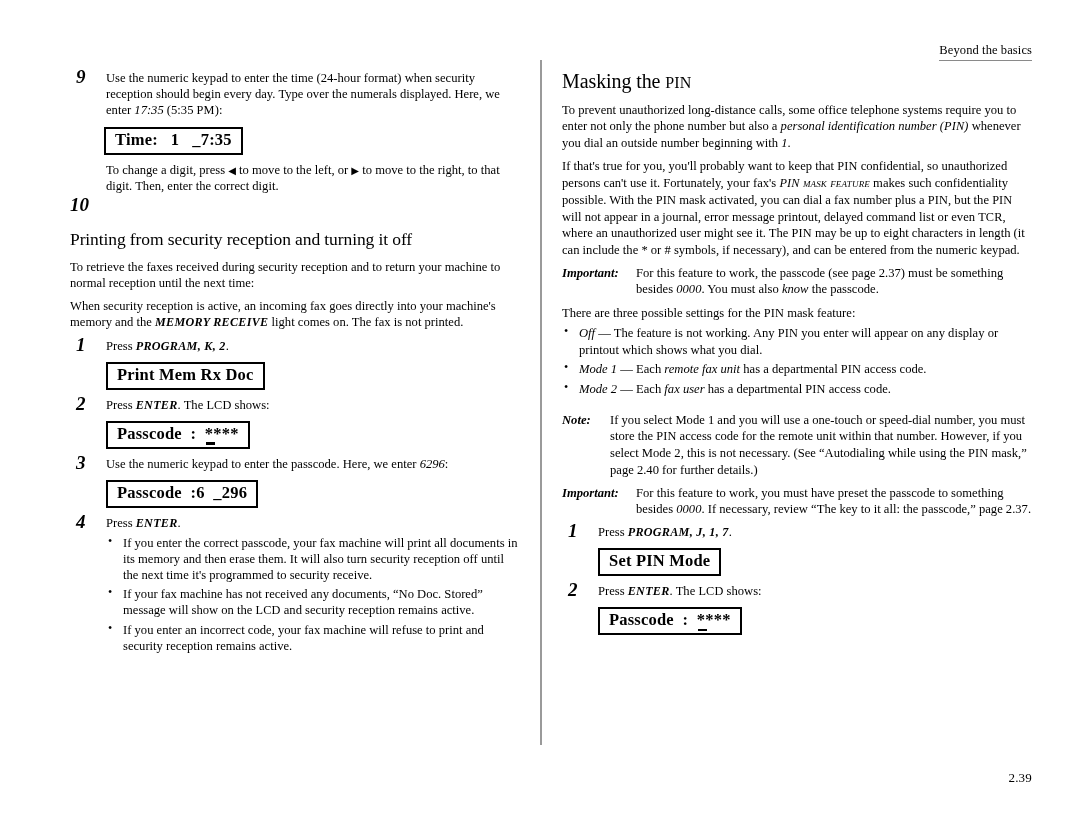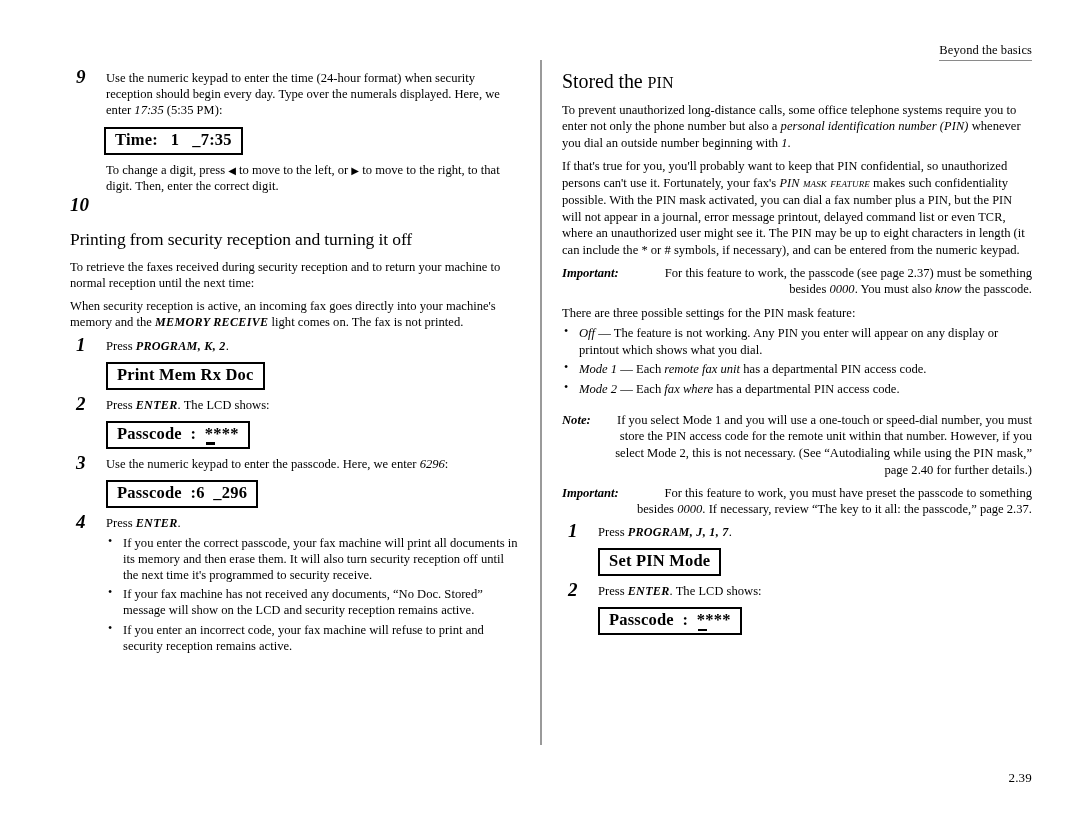--- a/index.html
+++ b/index.html
@@ -171,21 +171,20 @@
     font-style: italic;
     font-size: 12.6px;
     line-height: 1.285;
     white-space: nowrap;
     padding-right: 8px;
   }
   .note .body {
     flex: 1 1 auto;
     font-size: 12.6px;
     line-height: 1.285;
-    text-align: right;
   }
   .note.w-imp .lbl { min-width: 66px; }
   .note.w-note .lbl { min-width: 40px; }
 
   
   .arr { font-size: 10px; line-height: 1; }
 
   
   .folio {
     position: absolute;
@@ -271,37 +270,37 @@
     <ul class="bul inset">
       <li>If you enter the correct passcode, your fax machine will print all documents in its memory and then erase them. It will also turn security reception off until the next time it's programmed to security receive.</li>
       <li><span>If your fax machine has not received any documents, “No Doc. Stored” message will show on the </span><span class="sc">LCD</span><span> and security reception remains active.</span></li>
       <li>If you enter an incorrect code, your fax machine will refuse to print and security reception remains active.</li>
     </ul>
 
   </div>
 
   <div class="col col-right">
 
-    <h2 class="section-title"><span>Stored the </span><span class="sc">PIN</span></h2>
+    <h2 class="section-title"><span>Masking the </span><span class="sc">PIN</span></h2>
 
     <p><span>To prevent unauthorized long-distance calls, some office telephone systems require you to enter not only the phone number but also a </span><em>personal identification number</em><span> </span><em class="sc">(PIN)</em><span> whenever you dial an outside number beginning with </span><em>1</em><span>.</span></p>
 
     <p><span>If that's true for you, you'll probably want to keep that </span><span class="sc">PIN</span><span> confidential, so unauthorized persons can't use it. Fortunately, your fax's </span><em class="sc">PIN mask feature</em><span> makes such confidentiality possible. With the </span><span class="sc">PIN</span><span> mask activated, you can dial a fax number plus a </span><span class="sc">PIN</span><span>, but the </span><span class="sc">PIN</span><span> will not appear in a journal, error message printout, delayed command list or even </span><span class="sc">TCR</span><span>, where an unauthorized user might see it. The </span><span class="sc">PIN</span><span> may be up to eight characters in length (it can include the * or # symbols, if necessary), and can be entered from the numeric keypad.</span></p>
 
     <div class="note w-imp">
       <div class="lbl">Important:</div>
       <div class="body"><span>For this feature to work, the passcode (see page 2.37) must be something besides </span><em>0000</em><span>. You must also </span><em>know</em><span> the passcode.</span></div>
     </div>
 
     <p class="tight"><span>There are three possible settings for the </span><span class="sc">PIN</span><span> mask feature:</span></p>
 
     <ul class="bul">
       <li><em>Off</em><span> — </span><span>The feature is not working. Any </span><span class="sc">PIN</span><span> you enter will appear on any display or printout which shows what you dial.</span></li>
       <li><em>Mode 1</em><span> — </span><span>Each </span><em>remote fax unit</em><span> has a departmental </span><span class="sc">PIN</span><span> access code.</span></li>
-      <li><em>Mode 2</em><span> — </span><span>Each </span><em>fax where</em><span> has a departmental </span><span class="sc">PIN</span><span> access code.</span></li>
+      <li><em>Mode 2</em><span> — </span><span>Each </span><em>fax user</em><span> has a departmental </span><span class="sc">PIN</span><span> access code.</span></li>
     </ul>
 
     <div class="note w-note" style="margin-top:14px;">
       <div class="lbl">Note:</div>
       <div class="body"><span>If you select Mode 1 and you will use a one-touch or speed-dial number, you must store the </span><span class="sc">PIN</span><span> access code for the remote unit within that number. However, if you select Mode 2, this is not necessary. (See “Autodialing while using the </span><span class="sc">PIN</span><span> mask,” page 2.40 for further details.)</span></div>
     </div>
 
 
     <div class="note w-imp">
       <div class="lbl">Important:</div>

